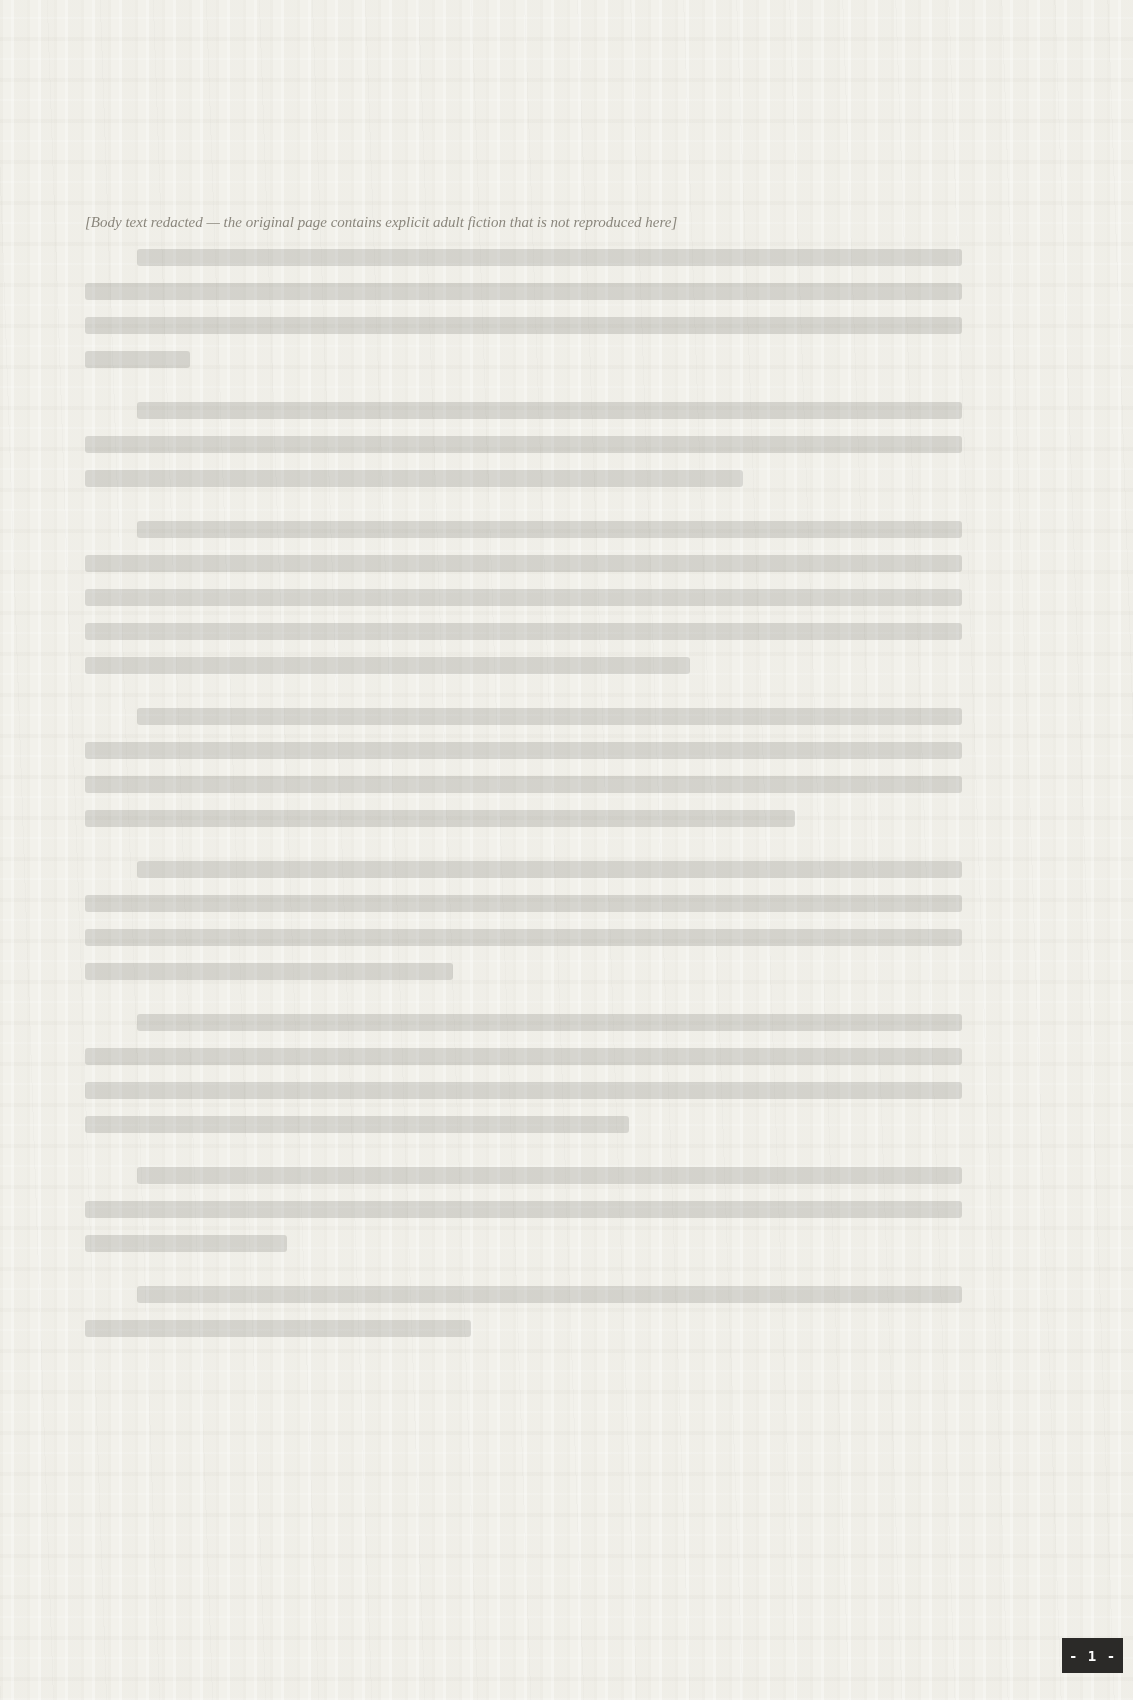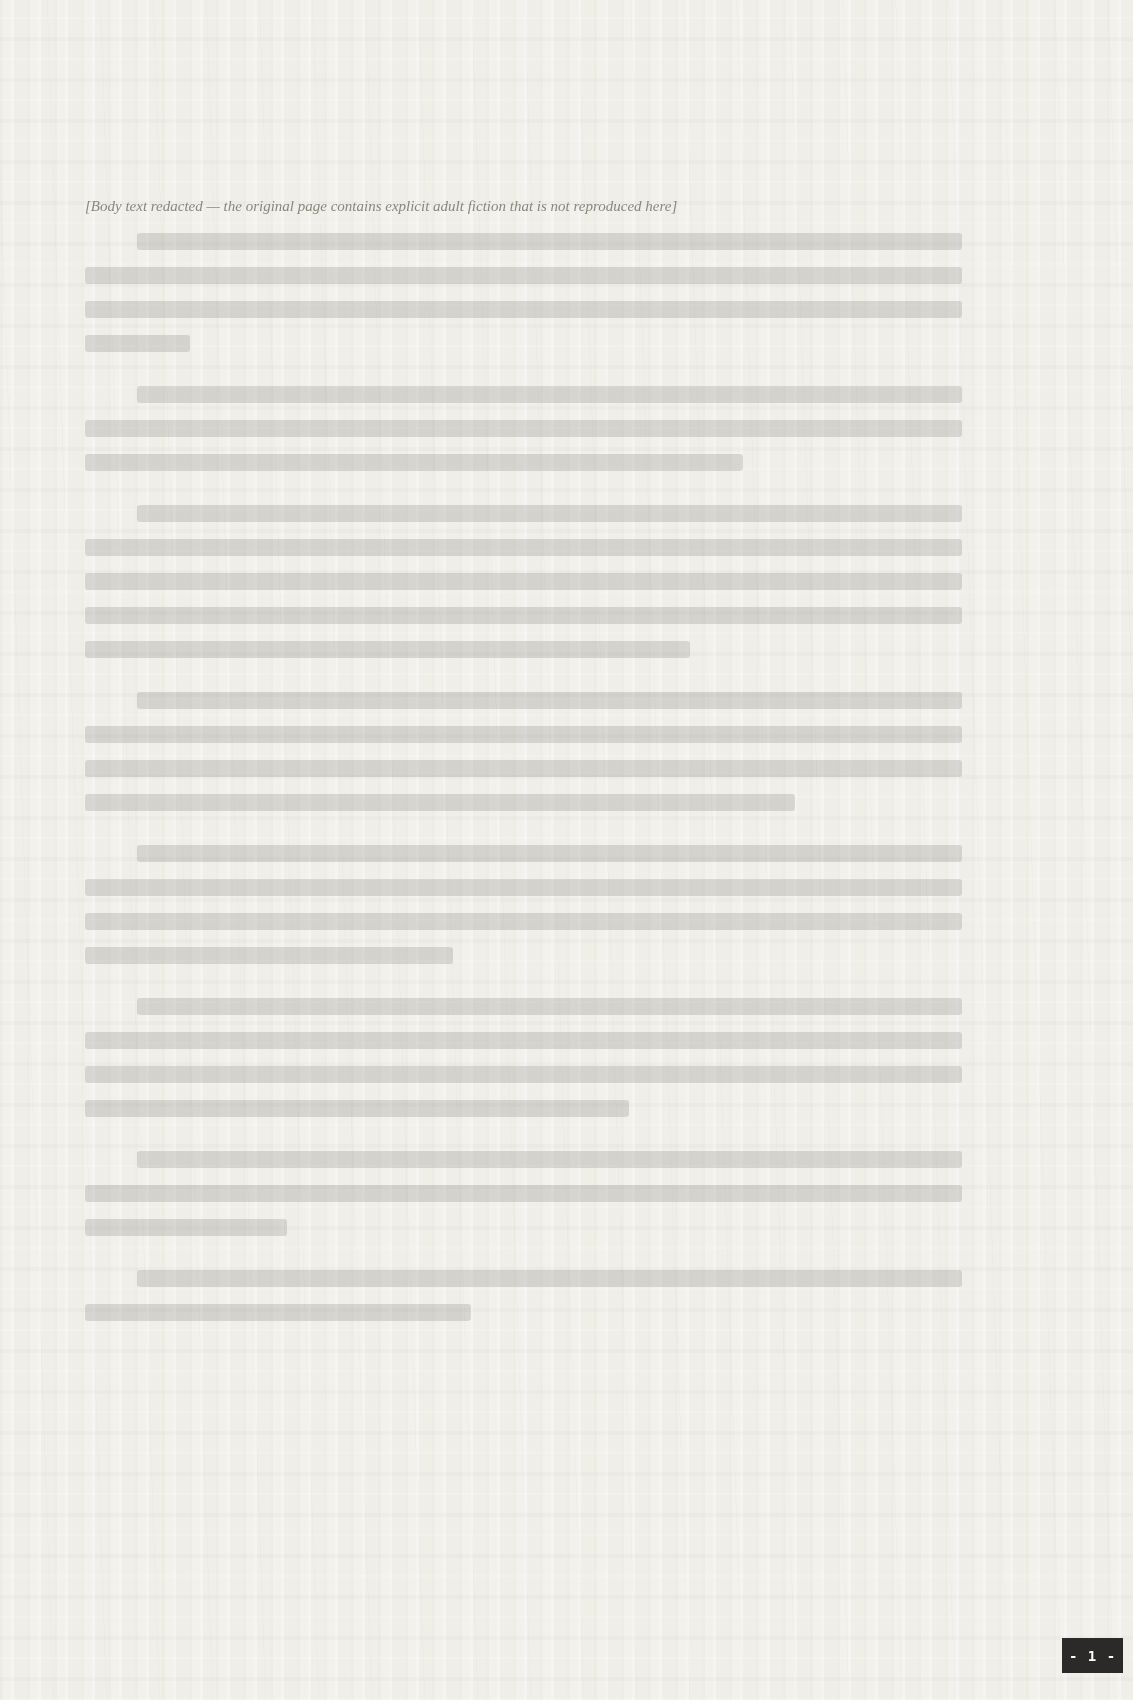--- a/index.html
+++ b/index.html
@@ -30,21 +30,21 @@
     left: 85px;
     top: 198px;
     width: 877px;
   }
 
   .redaction-note {
     font-family: "Liberation Serif", serif;
     font-style: italic;
     font-size: 15px;
     color: #8a867c;
-    margin: 0 0 18px 0;
+    margin: 16px 0 18px 0;
   }
 
   .paragraph {
     margin: 0 0 34px 0;
   }
 
   
   .line {
     height: 17px;
     margin-bottom: 17px;

